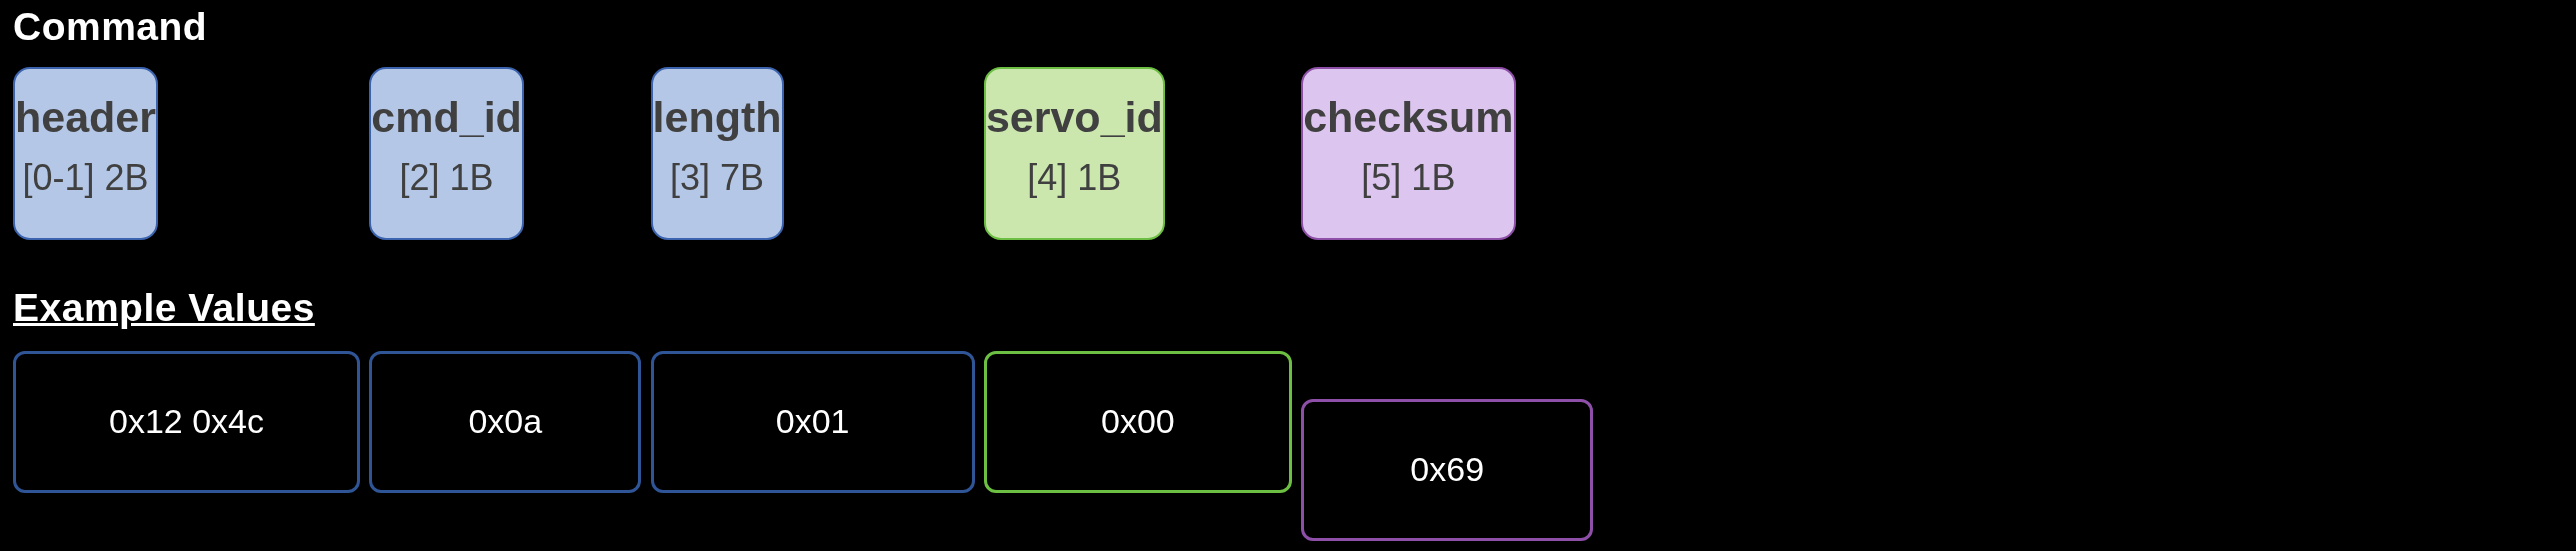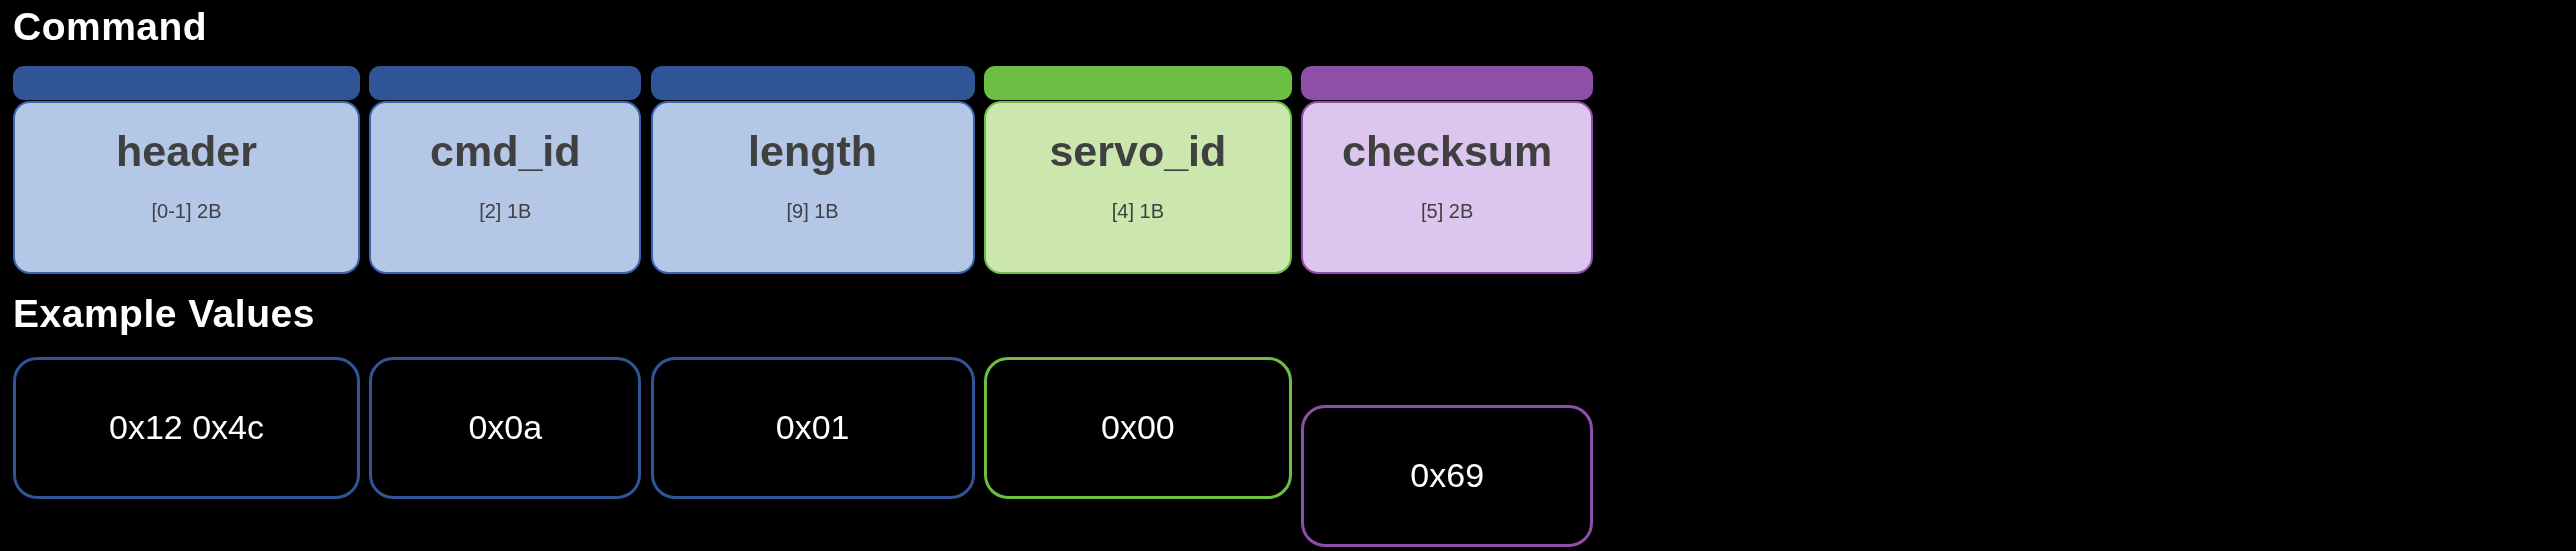--- a/index.html
+++ b/index.html
@@ -37,21 +37,21 @@
 
   
   .col { margin-right: 9.3px; flex: 0 0 auto; }
   .col.w0 { width: 347px; }
   .col.w1 { width: 272px; text-align: center; }
   .col.w2 { width: 324px; }
   .col.w3 { width: 308px; }
   .col.w4 { width: 292px; }
 
   
-  .byte-card { display: flex; flex-direction: column; }
+  .byte-card { display: flex; flex-direction: row; }
   .byte-card .tab {
     height: 34px;
     border-radius: 11.2px;
     flex: 0 0 auto;
   }
   .byte-card .body {
     margin-top: 0.9px;
     height: 173px;
     border-radius: 17px;
     border: 2.8px solid transparent;
@@ -63,39 +63,39 @@
   }
   .byte-card .field-name {
     margin-top: 24px;
     font-size: 43px;
     font-weight: bold;
     color: var(--text-dark, #404040);
     line-height: 48px;
   }
   .byte-card .field-bytes {
     margin-top: 18.7px;
-    font-size: 20px;
+    font-size: 36px;
     color: var(--text-dark, #404040);
     line-height: 35px;
   }
 
   
   .blue .tab   { background: var(--blue-tab, #2F5597); }
   .blue .body  { background: var(--blue-body, #B4C7E7); border-color: var(--blue-border, #3C64AE); }
   .green .tab  { background: var(--green-tab, #6CBF42); }
   .green .body { background: var(--green-body, #CBE7AE); border-color: var(--green-border, #6CBF42); }
   .purple .tab { background: var(--purple-tab, #8E4FA8); }
   .purple .body{ background: var(--purple-body, #DCC5EE); border-color: var(--purple-border, #8E4FA8); }
 
-  .example-heading { margin-top: 16px; }
+  .example-heading { margin-top: 44px; text-decoration: underline; }
 
   
   .value-box {
     height: 142px;
-    border-radius: 24px;
+    border-radius: 12px;
     border: 3.7px solid transparent;
     box-sizing: border-box;
     background: #000000;
     display: flex;
     align-items: center;
     justify-content: center;
   }
   .value-box.blue   { border-color: var(--blue-tab, #2F5597); }
   .value-box.green  { border-color: var(--green-border, #6CBF42); align-items: center; }
   .value-box.purple { border-color: var(--purple-border, #8E4FA8); margin-top: 48px; }
@@ -126,37 +126,37 @@
       <div class="body">
         <div class="field-name">cmd_id</div>
         <div class="field-bytes">[2] 1B</div>
       </div>
     </div>
 
     <div class="col w2 byte-card blue">
       <div class="tab"></div>
       <div class="body">
         <div class="field-name">length</div>
-        <div class="field-bytes">[9] 1B</div>
+        <div class="field-bytes">[3] 7B</div>
       </div>
     </div>
 
     <div class="col w3 byte-card green">
       <div class="tab"></div>
       <div class="body">
         <div class="field-name">servo_id</div>
         <div class="field-bytes">[4] 1B</div>
       </div>
     </div>
 
     <div class="col w4 byte-card purple">
       <div class="tab"></div>
       <div class="body">
         <div class="field-name">checksum</div>
-        <div class="field-bytes">[5] 2B</div>
+        <div class="field-bytes">[5] 1B</div>
       </div>
     </div>
 
   </div>
 
   <div class="section-heading example-heading">Example Values</div>
 
   <div class="values-row">
 
     <div class="col w0 value-box blue">

